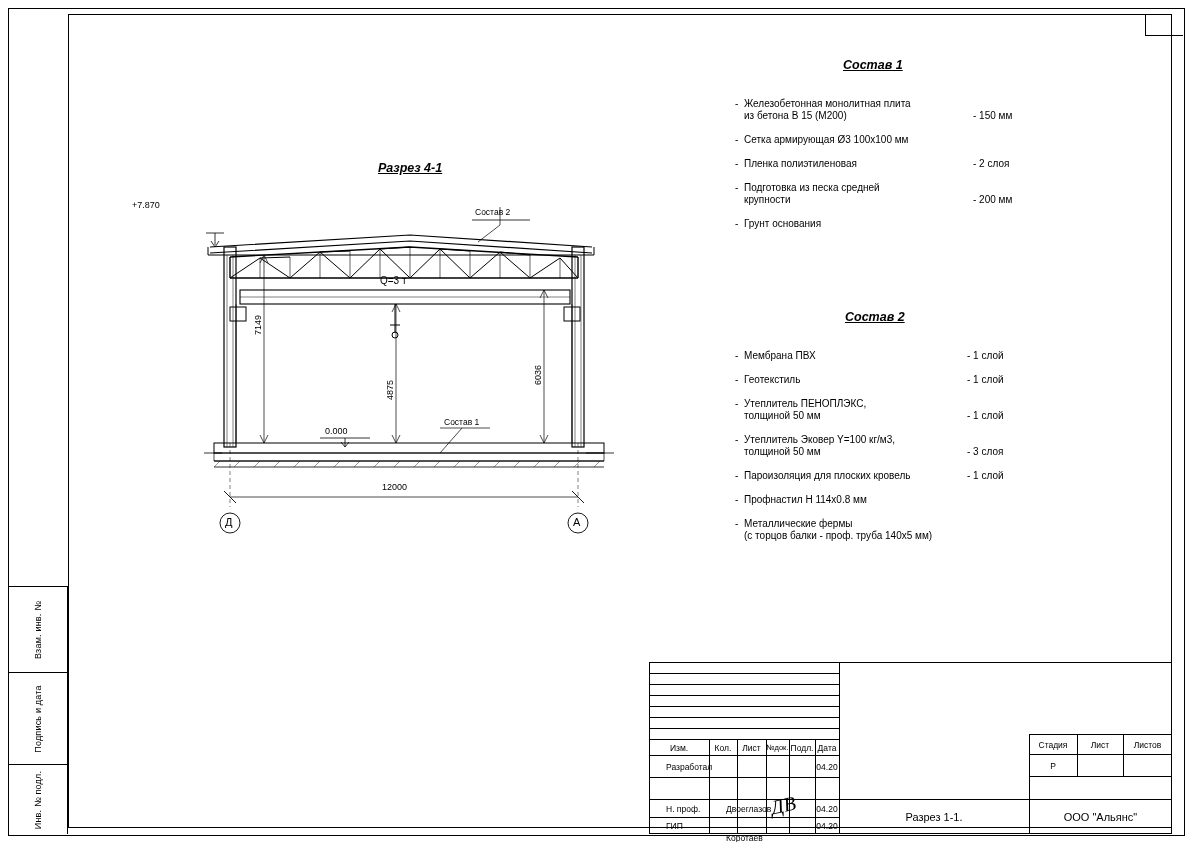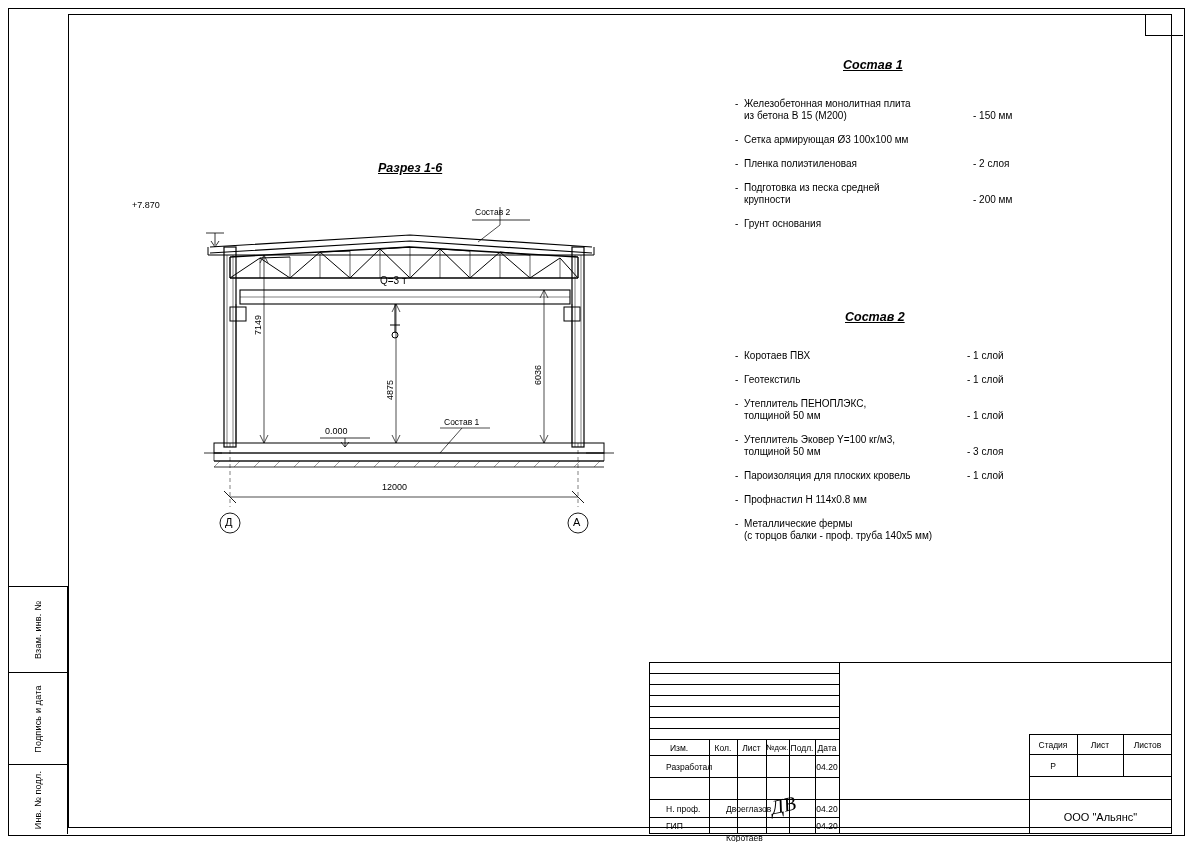--- a/index.html
+++ b/index.html
@@ -64,21 +64,21 @@
       <span class="vtext">Взам. инв. №</span>
     </div>
     <div class="left-cell" style="top:86px;height:92px;">
       <span class="vtext">Подпись и дата</span>
     </div>
     <div class="left-cell" style="top:178px;height:69px;border-bottom:none;">
       <span class="vtext">Инв. № подл.</span>
     </div>
   </div>
 
-  <div class="sec-title title-u">Разрез 1-6</div>
+  <div class="sec-title title-u">Разрез 4-1</div>
 
   <div class="comp1-title title-u">Состав 1</div>
   <div class="comp2-title title-u">Состав 2</div>
 
   <div class="comp comp1" id="comp1-list">
       <div class="crow">
         <span class="cdash">-</span>
         <span class="ctext">Железобетонная  монолитная плита<br>из бетона В 15 (М200)</span>
         <span class="cval" style="top: 12px;">- 150 мм</span>
       </div>
@@ -97,21 +97,21 @@
         <span class="cval" style="top: 12px;">- 200 мм</span>
       </div>
       <div class="crow">
         <span class="cdash">-</span>
         <span class="ctext">Грунт основания</span>
       </div>
     </div>
   <div class="comp comp2" id="comp2-list">
       <div class="crow">
         <span class="cdash">-</span>
-        <span class="ctext">Коротаев ПВХ</span>
+        <span class="ctext">Мембрана ПВХ</span>
         <span class="cval" style="top: 0px;">- 1 слой</span>
       </div>
       <div class="crow">
         <span class="cdash">-</span>
         <span class="ctext">Геотекстиль</span>
         <span class="cval" style="top: 0px;">- 1 слой</span>
       </div>
       <div class="crow">
         <span class="cdash">-</span>
         <span class="ctext">Утеплитель ПЕНОПЛЭКС,<br>толщиной 50 мм</span>
@@ -274,16 +274,17 @@
     <div class="ln vl" style="left:428px;top:72px;height:42px;"></div>
     <div class="ln vl" style="left:474px;top:72px;height:42px;"></div>
 
     <div class="cellc" style="left:380px;top:73px;width:48px;height:19px;">Стадия</div>
     <div class="cellc" style="left:428px;top:73px;width:46px;height:19px;">Лист</div>
     <div class="cellc" style="left:474px;top:73px;width:49px;height:19px;">Листов</div>
     <div class="cellc" style="left:380px;top:93px;width:48px;height:21px;">Р</div>
     <div class="cellc" style="left:428px;top:93px;width:46px;height:21px;"></div>
     <div class="cellc" style="left:474px;top:93px;width:49px;height:21px;"></div>
 
+    <div class="cellc big" style="left:190px;top:138px;width:190px;height:34px;">Разрез 1-1.</div>
     <div class="cellc big" style="left:380px;top:138px;width:143px;height:34px;">ООО "Альянс"</div>
   </div>
 
 </div>
 
 </body></html>

